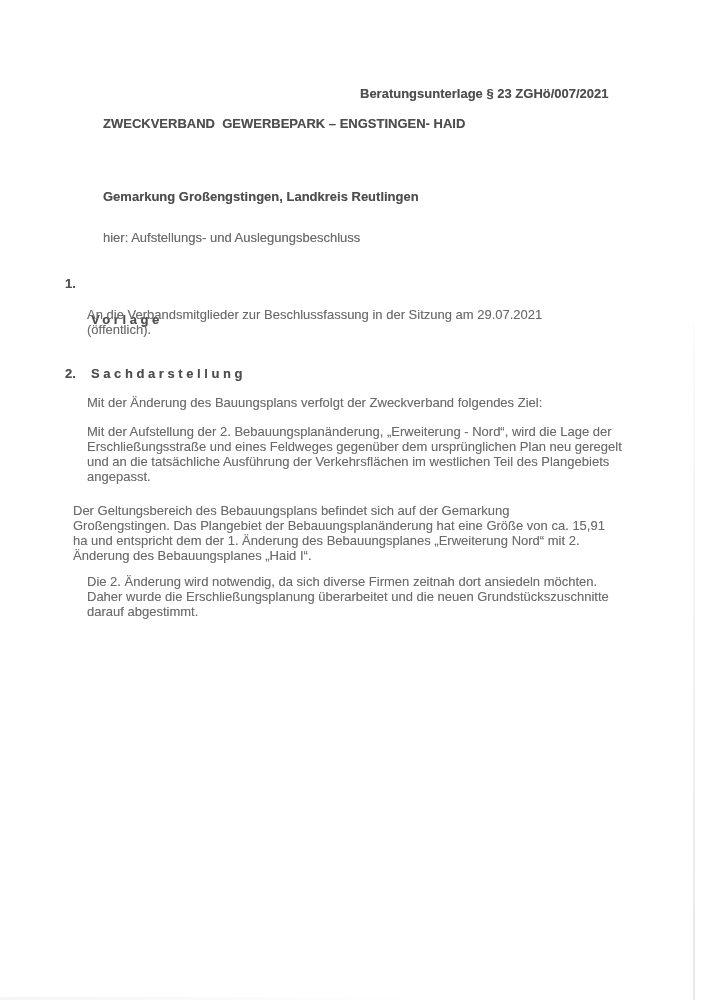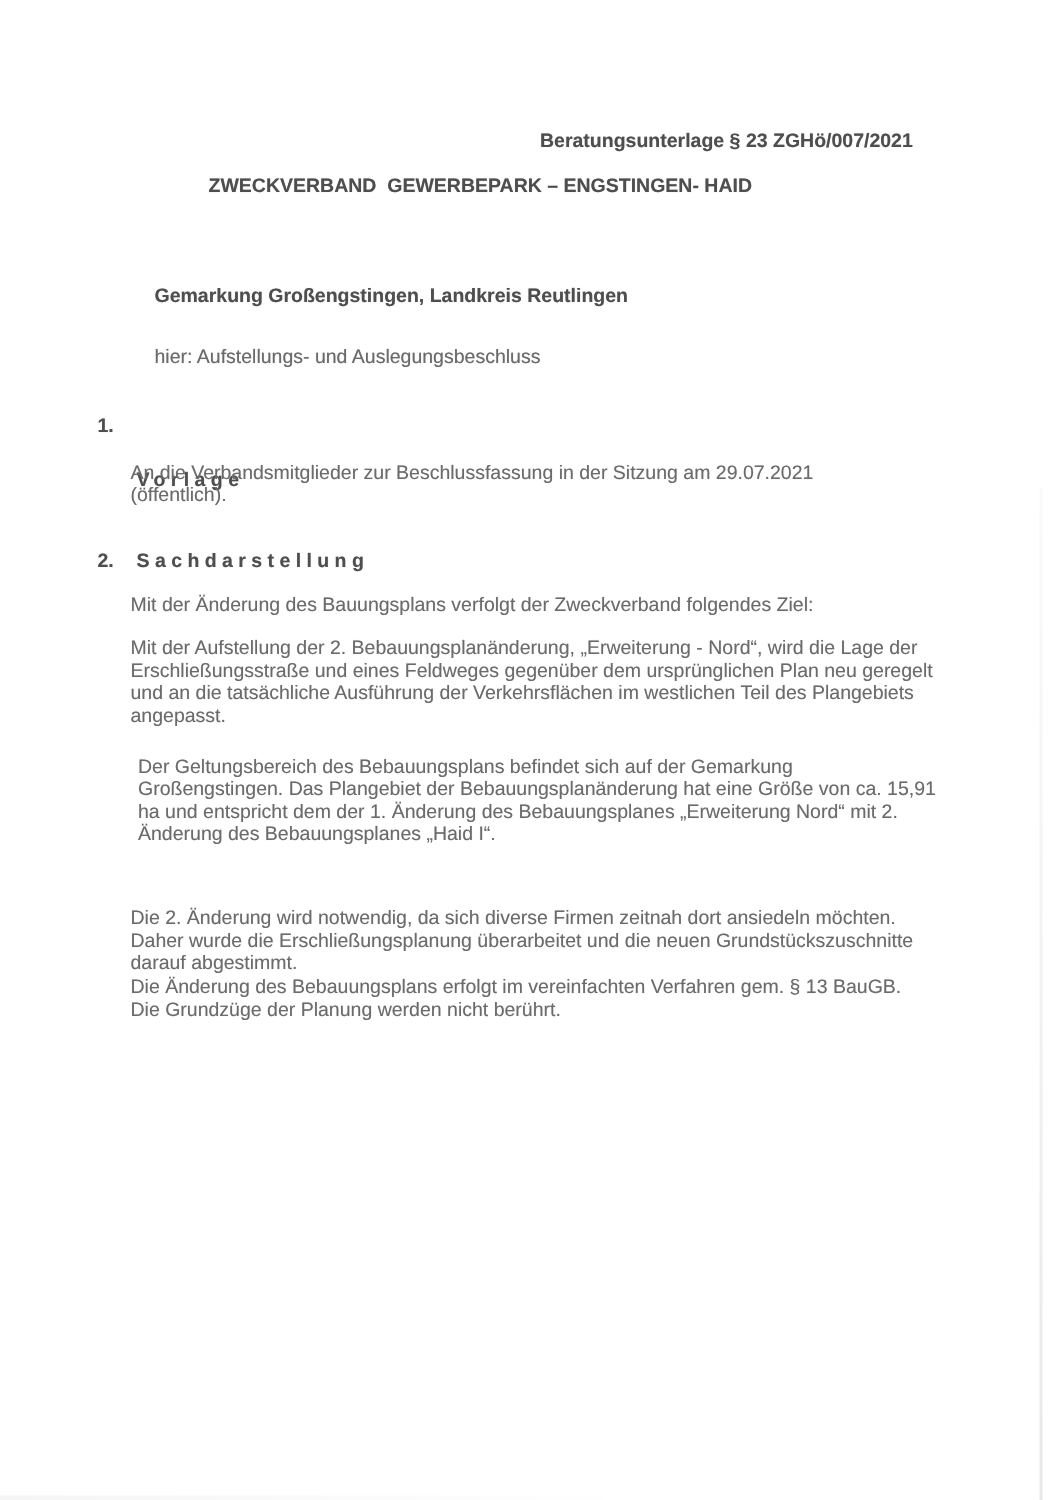--- a/index.html
+++ b/index.html
@@ -47,33 +47,33 @@
   .body-text {
     font-size: 13px;
     line-height: 15px;
     color: #6b6b6b;
     text-shadow: 0 0 0.5px rgba(120,120,120,0.45);
     white-space: pre-line;
   }
 
   
   .pos-ref        { left: 322px; top: 86px;  }
-  .pos-org        { left: 65px;  top: 116px; margin-left: 36px; }
+  .pos-org        { left: 65px;  top: 116px; }
   .pos-title      { left: 65px;  top: 144px; }
   .pos-gemarkung  { left: 65px;  top: 189px; }
   .pos-hier       { left: 65px;  top: 230px; font-weight: normal; color: #6b6b6b; }
   .pos-sec1-num   { left: 65px;  top: 276px; }
   .pos-sec1-title { left: 91px;  top: 276px; margin-top: 36px; }
   .pos-p1         { left: 87px;  top: 307px; }
   .pos-sec2-num   { left: 65px;  top: 366px; }
   .pos-sec2-title { left: 91px;  top: 366px; text-align: center; }
   .pos-p2         { left: 87px;  top: 395px; text-align: center; }
   .pos-p3         { left: 87px;  top: 424px; }
-  .pos-p4         { left: 92px;  top: 503px; }
-  .pos-p5         { left: 87px;  top: 604px; }
+  .pos-p4         { left: 73px;  top: 503px; }
+  .pos-p5         { left: 87px;  top: 574px; }
   .pos-p6         { left: 87px;  top: 650px; }
   .pos-p7         { left: 87px;  top: 710px; }
   .pos-p8         { left: 87px;  top: 754px; }
 
   
   .scan-edge-right {
     position: absolute;
     left: 693px;
     top: 325px;
     width: 2px;
@@ -116,19 +116,17 @@
 Erschließungsstraße und eines Feldweges gegenüber dem ursprünglichen Plan neu geregelt
 und an die tatsächliche Ausführung der Verkehrsflächen im westlichen Teil des Plangebiets
 angepasst.</div>
   <div class="abs body-text pos-p4">Der Geltungsbereich des Bebauungsplans befindet sich auf der Gemarkung
 Großengstingen. Das Plangebiet der Bebauungsplanänderung hat eine Größe von ca. 15,91
 ha und entspricht dem der 1. Änderung des Bebauungsplanes „Erweiterung Nord“ mit 2.
 Änderung des Bebauungsplanes „Haid I“.</div>
   <div class="abs body-text pos-p5">Die 2. Änderung wird notwendig, da sich diverse Firmen zeitnah dort ansiedeln möchten.
 Daher wurde die Erschließungsplanung überarbeitet und die neuen Grundstückszuschnitte
 darauf abgestimmt.</div>
-  <div class="abs body-text pos-p6">Die Änderung des Bebauungsplans erfolgt im vereinfachten Verfahren gem. § 13 BauGB.
-Die Grundzüge der Planung werden nicht berührt.</div>
 
   <div class="scan-edge-right"></div>
   <div class="scan-edge-bottom"></div>
 
 </div>
 
 </body></html>

